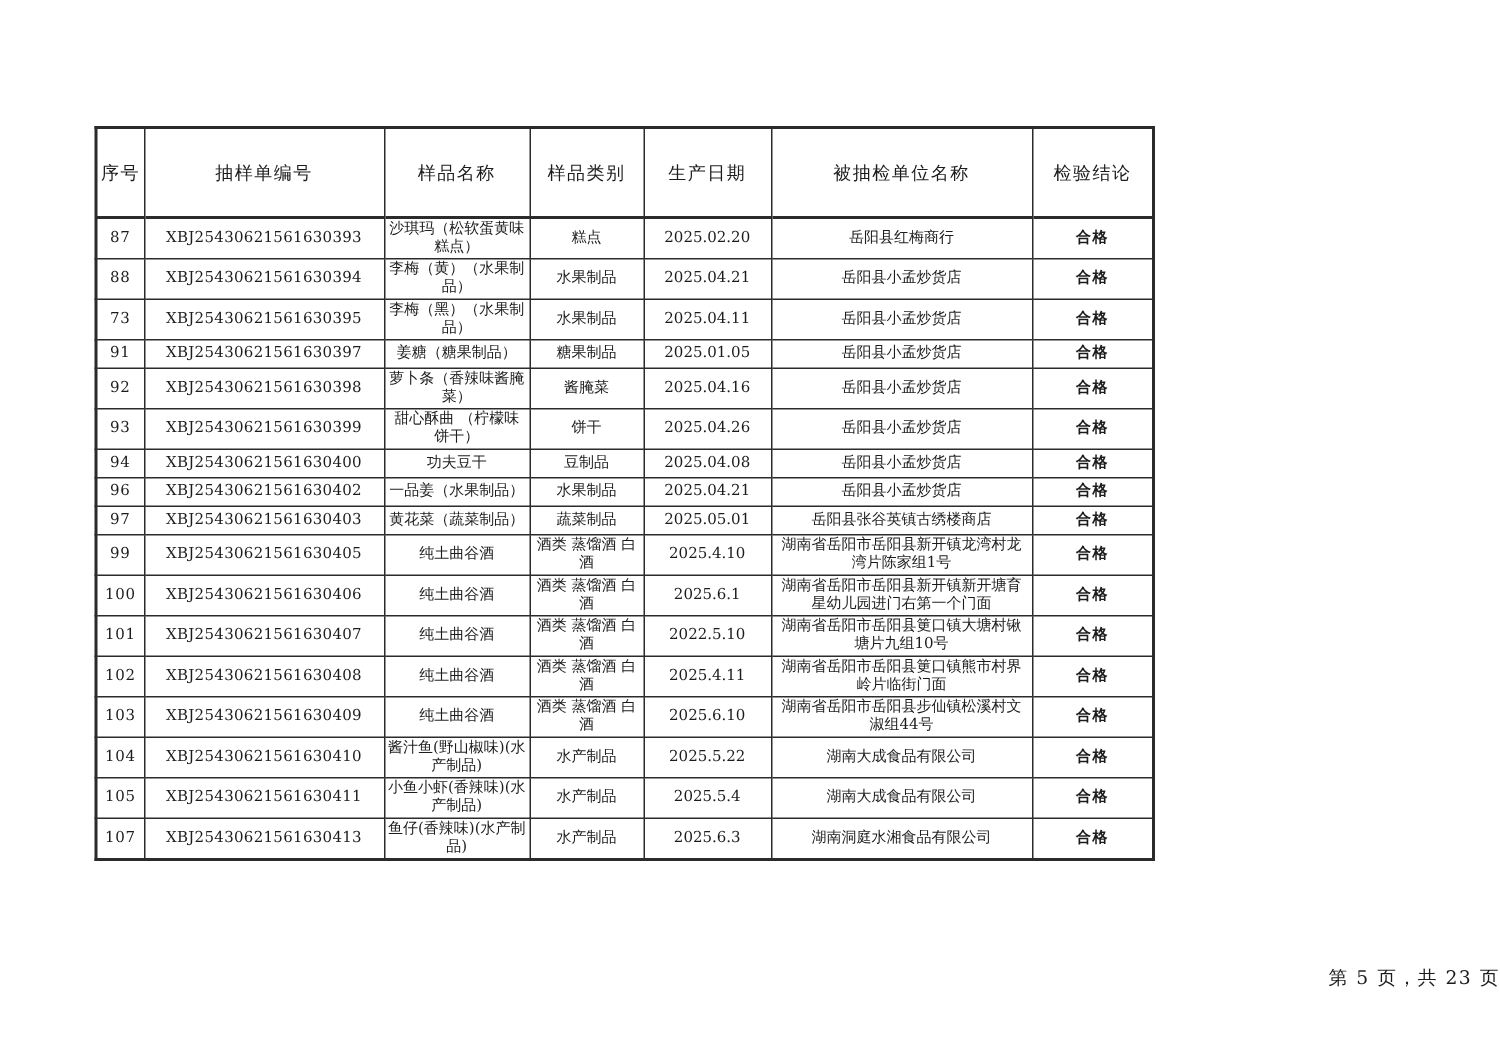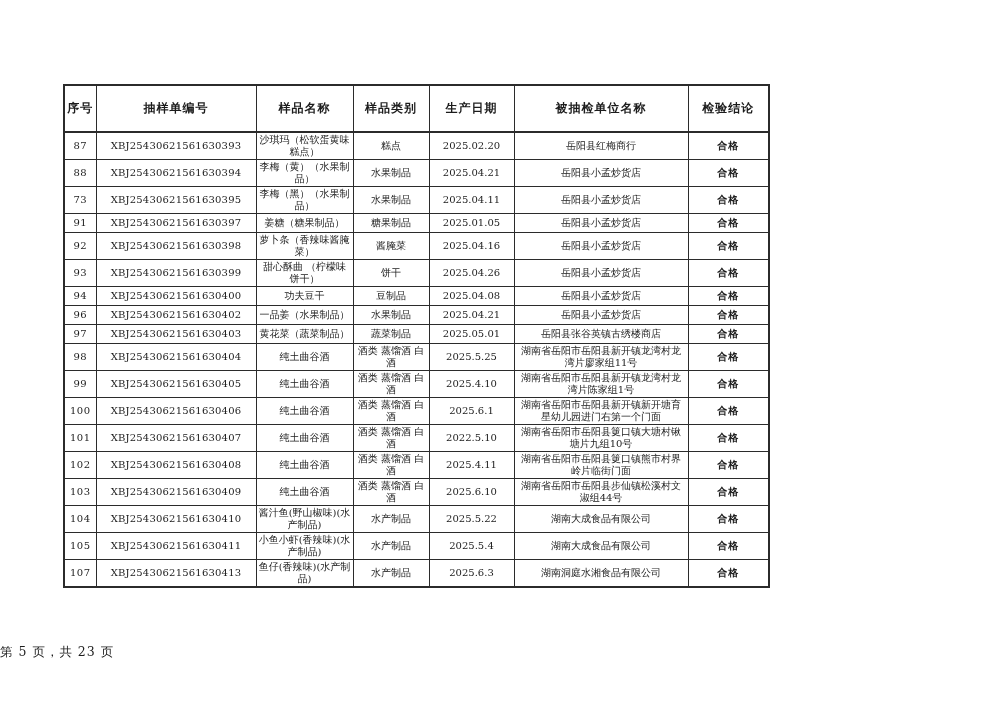--- a/index.html
+++ b/index.html
@@ -26,37 +26,37 @@
   }
   table.results th, table.results td {
     border: 1px solid #2b2b2b;
     text-align: center;
     vertical-align: middle;
     padding: 1px 2px;
     word-break: break-all;
     line-height: 1.2;
   }
   table.results thead th {
-    height: 47px;
+    height: 60px;
     font-size: 12px;
-    font-weight: bold;
+    font-weight: normal;
     border-bottom: 2px solid #2b2b2b;
     letter-spacing: 1px;
   }
   table.results td { height: 19px; font-size: 10px; }
   td.cell-seq { font-size: 12px; letter-spacing: 0.5px; }
   td.cell-sample-no { font-size: 9.5px; letter-spacing: 0.2px; }
   td.cell-date { font-size: 10px; margin-left: 27px; }
   td.cell-conclusion { font-size: 12px; letter-spacing: 1px; font-weight: bold; }
   .footer {
     position: absolute;
     left: 0;
     top: 644px;
     width: 100%;
-    text-align: left;
+    text-align: right;
     font-size: 12.5px;
     letter-spacing: 1px;
     color: #1c1c1c;
   }
 </style>
 </head>
 <body>
 
 <div class="page">
 
@@ -167,29 +167,20 @@
   <tr>
     <td class="cell-seq">97</td>
     <td class="cell-sample-no">XBJ25430621561630403</td>
     <td class="cell-name">黄花菜（蔬菜制品）</td>
     <td class="cell-category">蔬菜制品</td>
     <td class="cell-date">2025.05.01</td>
     <td class="cell-unit">岳阳县张谷英镇古绣楼商店</td>
     <td class="cell-conclusion">合格</td>
   </tr>
 
-  <tr>
-    <td class="cell-seq">98</td>
-    <td class="cell-sample-no">XBJ25430621561630404</td>
-    <td class="cell-name">纯土曲谷酒</td>
-    <td class="cell-category">酒类 蒸馏酒 白酒</td>
-    <td class="cell-date">2025.5.25</td>
-    <td class="cell-unit">湖南省岳阳市岳阳县新开镇龙湾村龙湾片廖家组11号</td>
-    <td class="cell-conclusion">合格</td>
-  </tr>
 
   <tr>
     <td class="cell-seq">99</td>
     <td class="cell-sample-no">XBJ25430621561630405</td>
     <td class="cell-name">纯土曲谷酒</td>
     <td class="cell-category">酒类 蒸馏酒 白酒</td>
     <td class="cell-date">2025.4.10</td>
     <td class="cell-unit">湖南省岳阳市岳阳县新开镇龙湾村龙湾片陈家组1号</td>
     <td class="cell-conclusion">合格</td>
   </tr>

